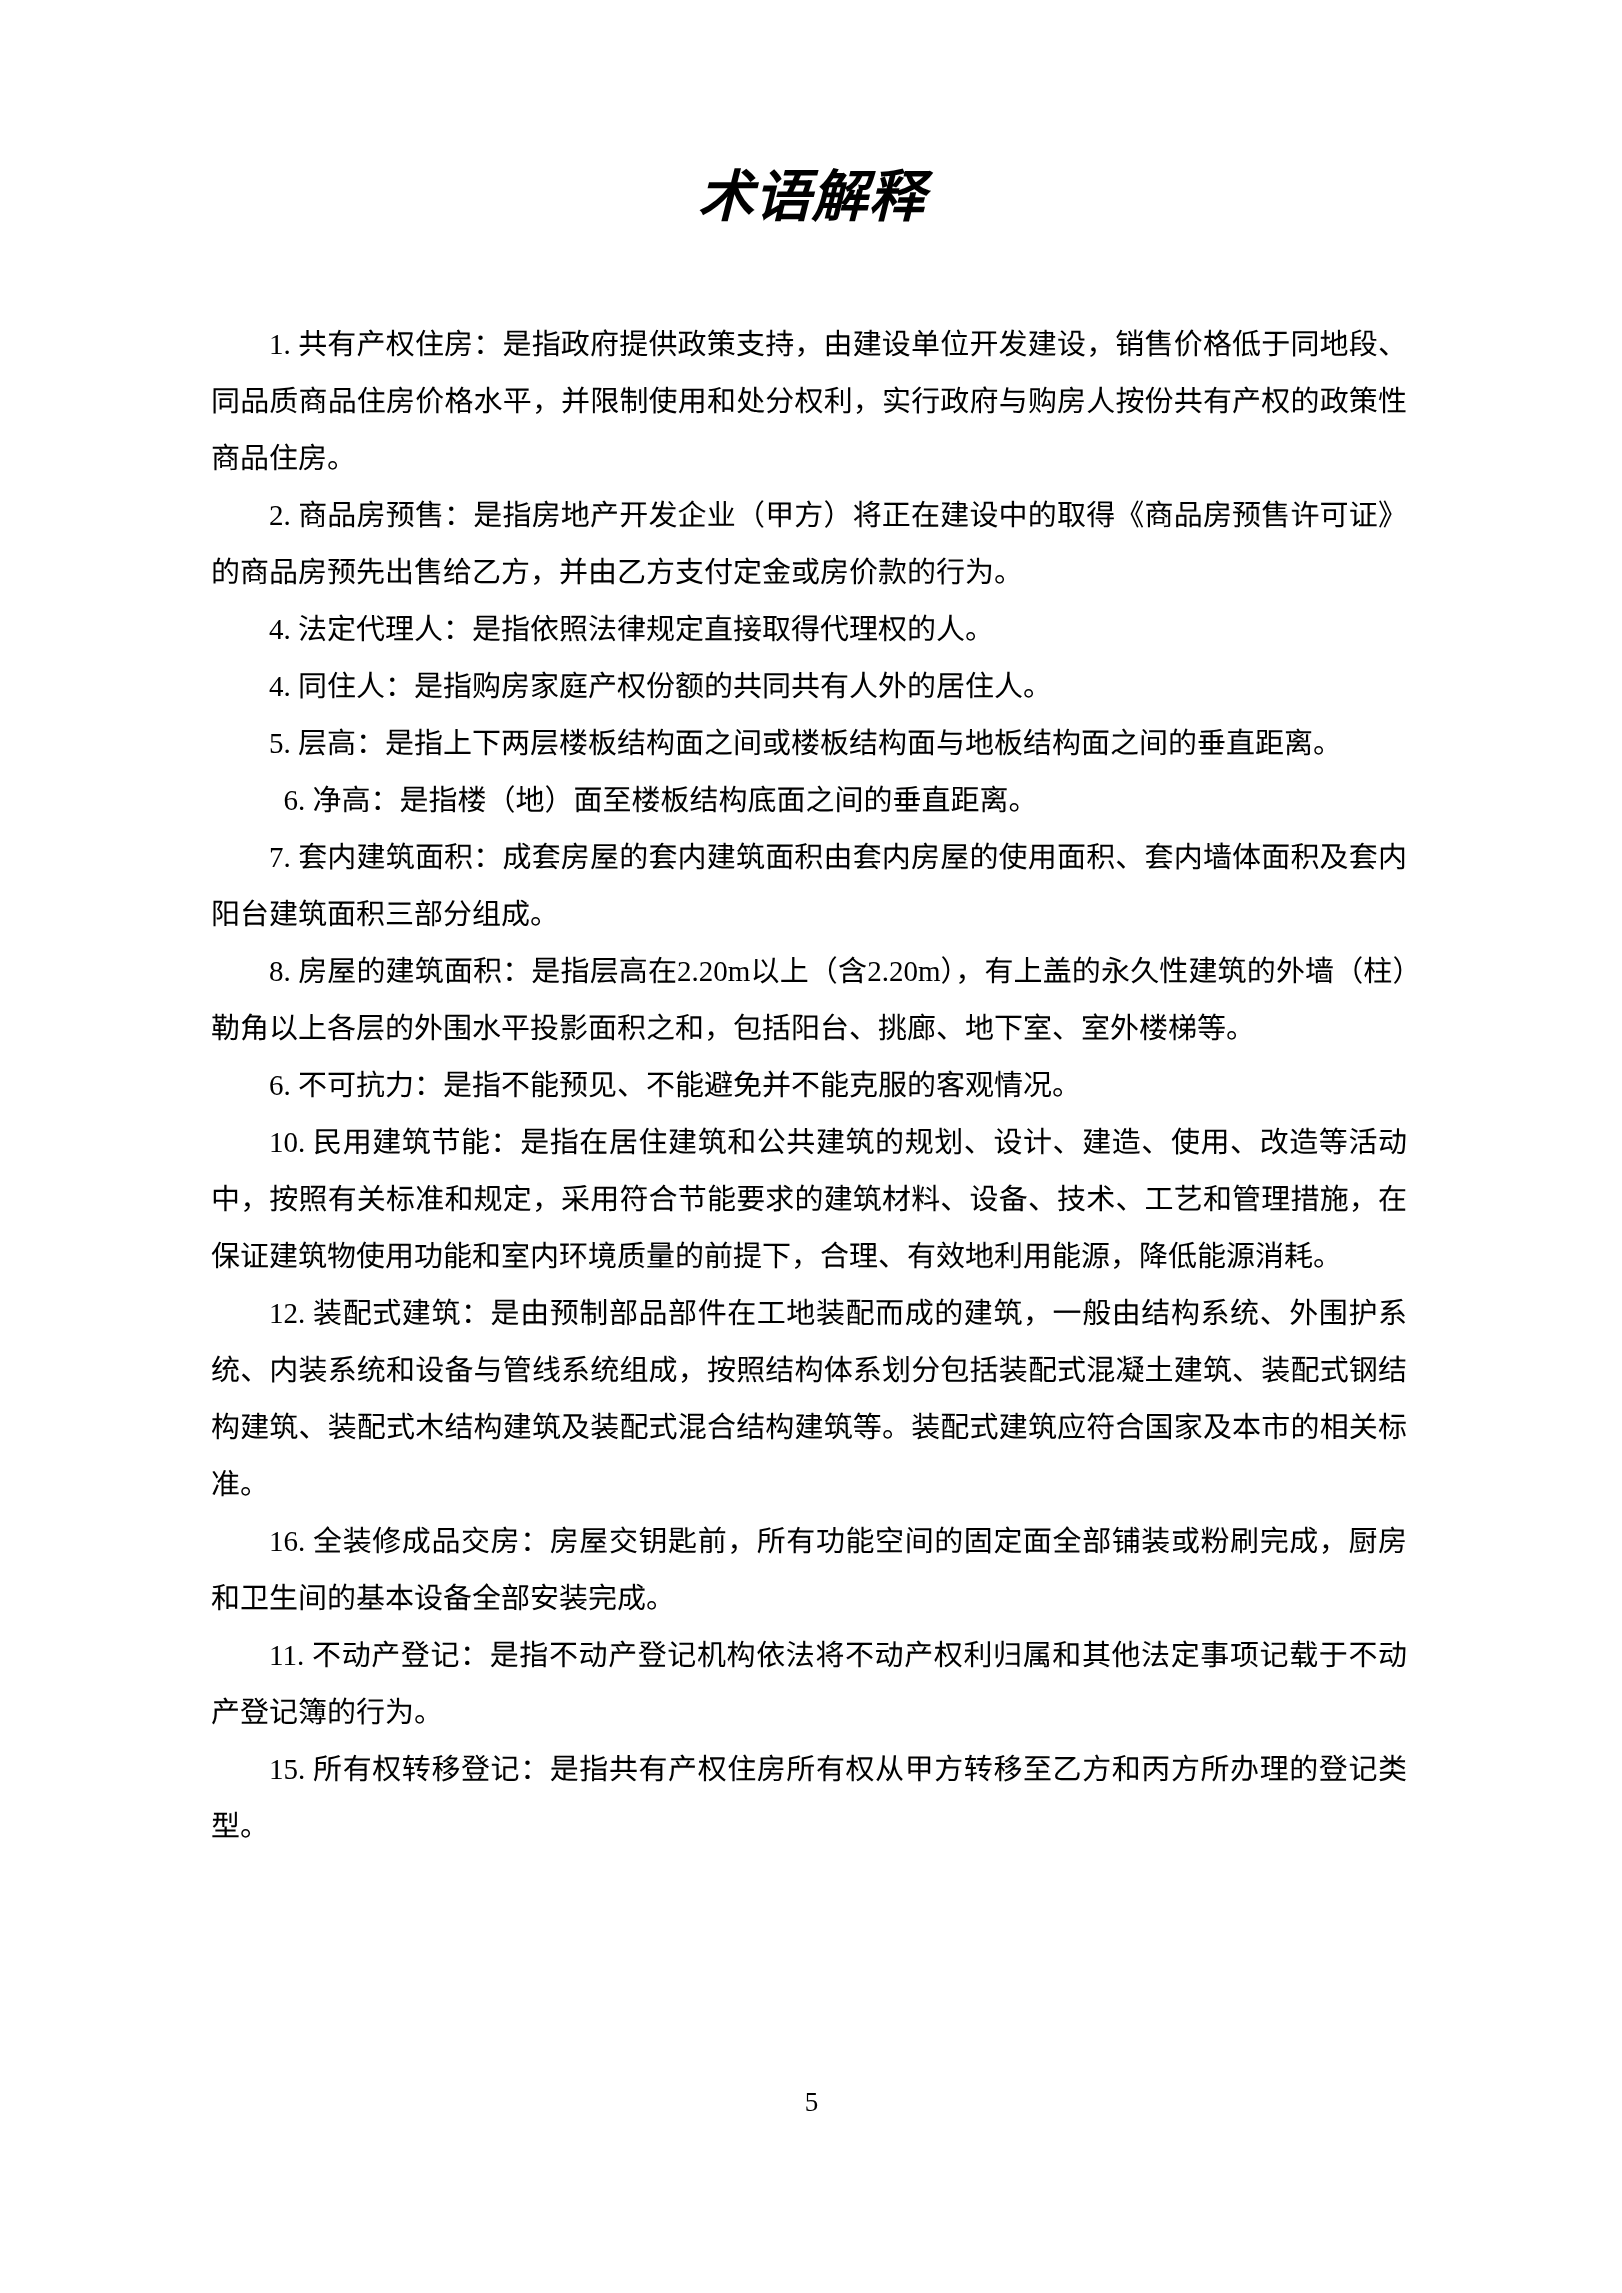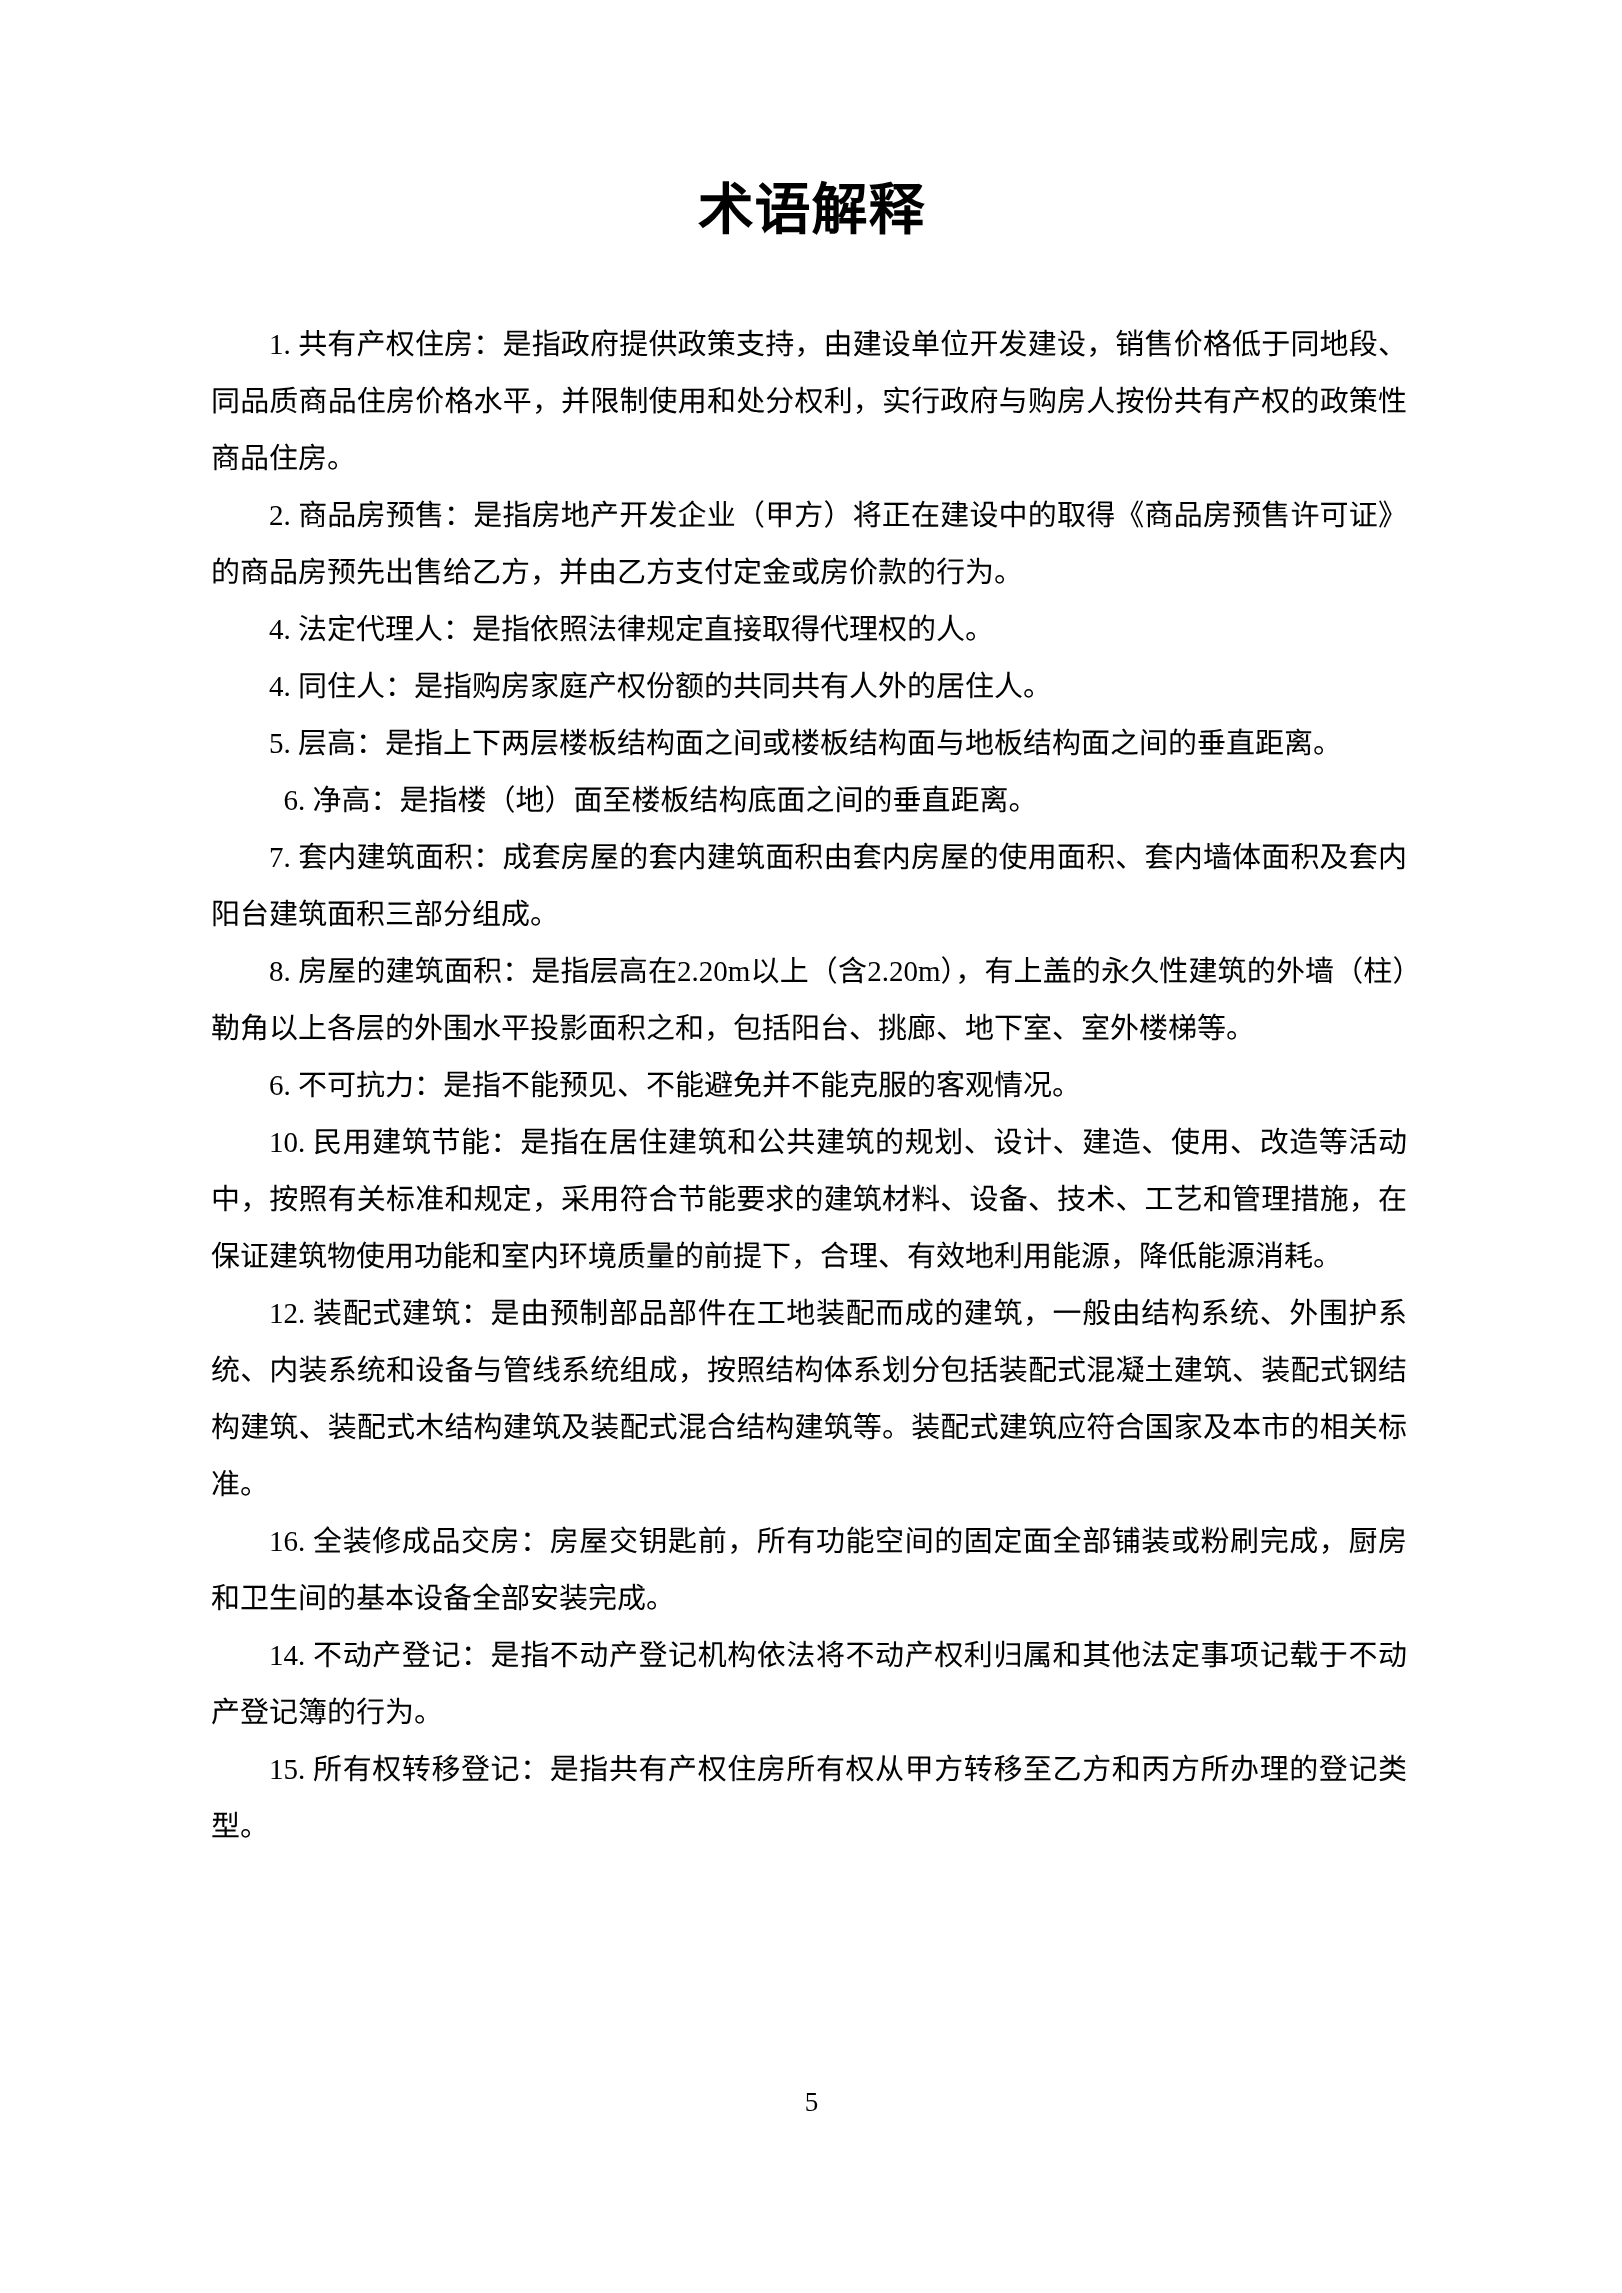--- a/index.html
+++ b/index.html
@@ -11,29 +11,30 @@
     position: relative;
     width: 1623px;
     height: 2294px;
     background: #ffffff;
     color: #000000;
     font-family: "Liberation Serif", "DejaVu Serif", serif;
     overflow: hidden;
   }
   .doc-title {
     position: absolute;
-    top: 175px;
+    top: 162px;
     left: 0;
     width: 100%;
     margin: 0;
     text-align: center;
     font-size: 56px;
     font-weight: 700;
     line-height: 71px;
     letter-spacing: 0.9px;
+    font-style: italic;
   }
   .terms-content {
     position: absolute;
     top: 316px;
     left: 211px;
     width: 1196px;
     font-size: 29px;
     line-height: 57px;
   }
   .term-para {
@@ -68,20 +69,20 @@
     <p class="term-para">4. 法定代理人：是指依照法律规定直接取得代理权的人。</p>
     <p class="term-para">4. 同住人：是指购房家庭产权份额的共同共有人外的居住人。</p>
     <p class="term-para">5. 层高：是指上下两层楼板结构面之间或楼板结构面与地板结构面之间的垂直距离。</p>
     <p class="term-para"> 6. 净高：是指楼（地）面至楼板结构底面之间的垂直距离。</p>
     <p class="term-para">7. 套内建筑面积：成套房屋的套内建筑面积由套内房屋的使用面积、套内墙体面积及套内阳台建筑面积三部分组成。</p>
     <p class="term-para">8. 房屋的建筑面积：是指层高在2.20m以上（含2.20m），有上盖的永久性建筑的外墙（柱）勒角以上各层的外围水平投影面积之和，包括阳台、挑廊、地下室、室外楼梯等。</p>
     <p class="term-para">6. 不可抗力：是指不能预见、不能避免并不能克服的客观情况。</p>
     <p class="term-para">10. 民用建筑节能：是指在居住建筑和公共建筑的规划、设计、建造、使用、改造等活动中，按照有关标准和规定，采用符合节能要求的建筑材料、设备、技术、工艺和管理措施，在保证建筑物使用功能和室内环境质量的前提下，合理、有效地利用能源，降低能源消耗。</p>
     <p class="term-para">12. 装配式建筑：是由预制部品部件在工地装配而成的建筑，一般由结构系统、外围护系统、内装系统和设备与管线系统组成，按照结构体系划分包括装配式混凝土建筑、装配式钢结构建筑、装配式木结构建筑及装配式混合结构建筑等。装配式建筑应符合国家及本市的相关标准。</p>
     <p class="term-para">16. 全装修成品交房：房屋交钥匙前，所有功能空间的固定面全部铺装或粉刷完成，厨房和卫生间的基本设备全部安装完成。</p>
-    <p class="term-para">14. 不动产登记：是指不动产登记机构依法将不动产权利归属和其他法定事项记载于不动产登记簿的行为。</p>
+    <p class="term-para">11. 不动产登记：是指不动产登记机构依法将不动产权利归属和其他法定事项记载于不动产登记簿的行为。</p>
     <p class="term-para">15. 所有权转移登记：是指共有产权住房所有权从甲方转移至乙方和丙方所办理的登记类型。</p>
   </div>
 
   <div class="page-num">5</div>
 
 </div>
 
 
 </body></html>

